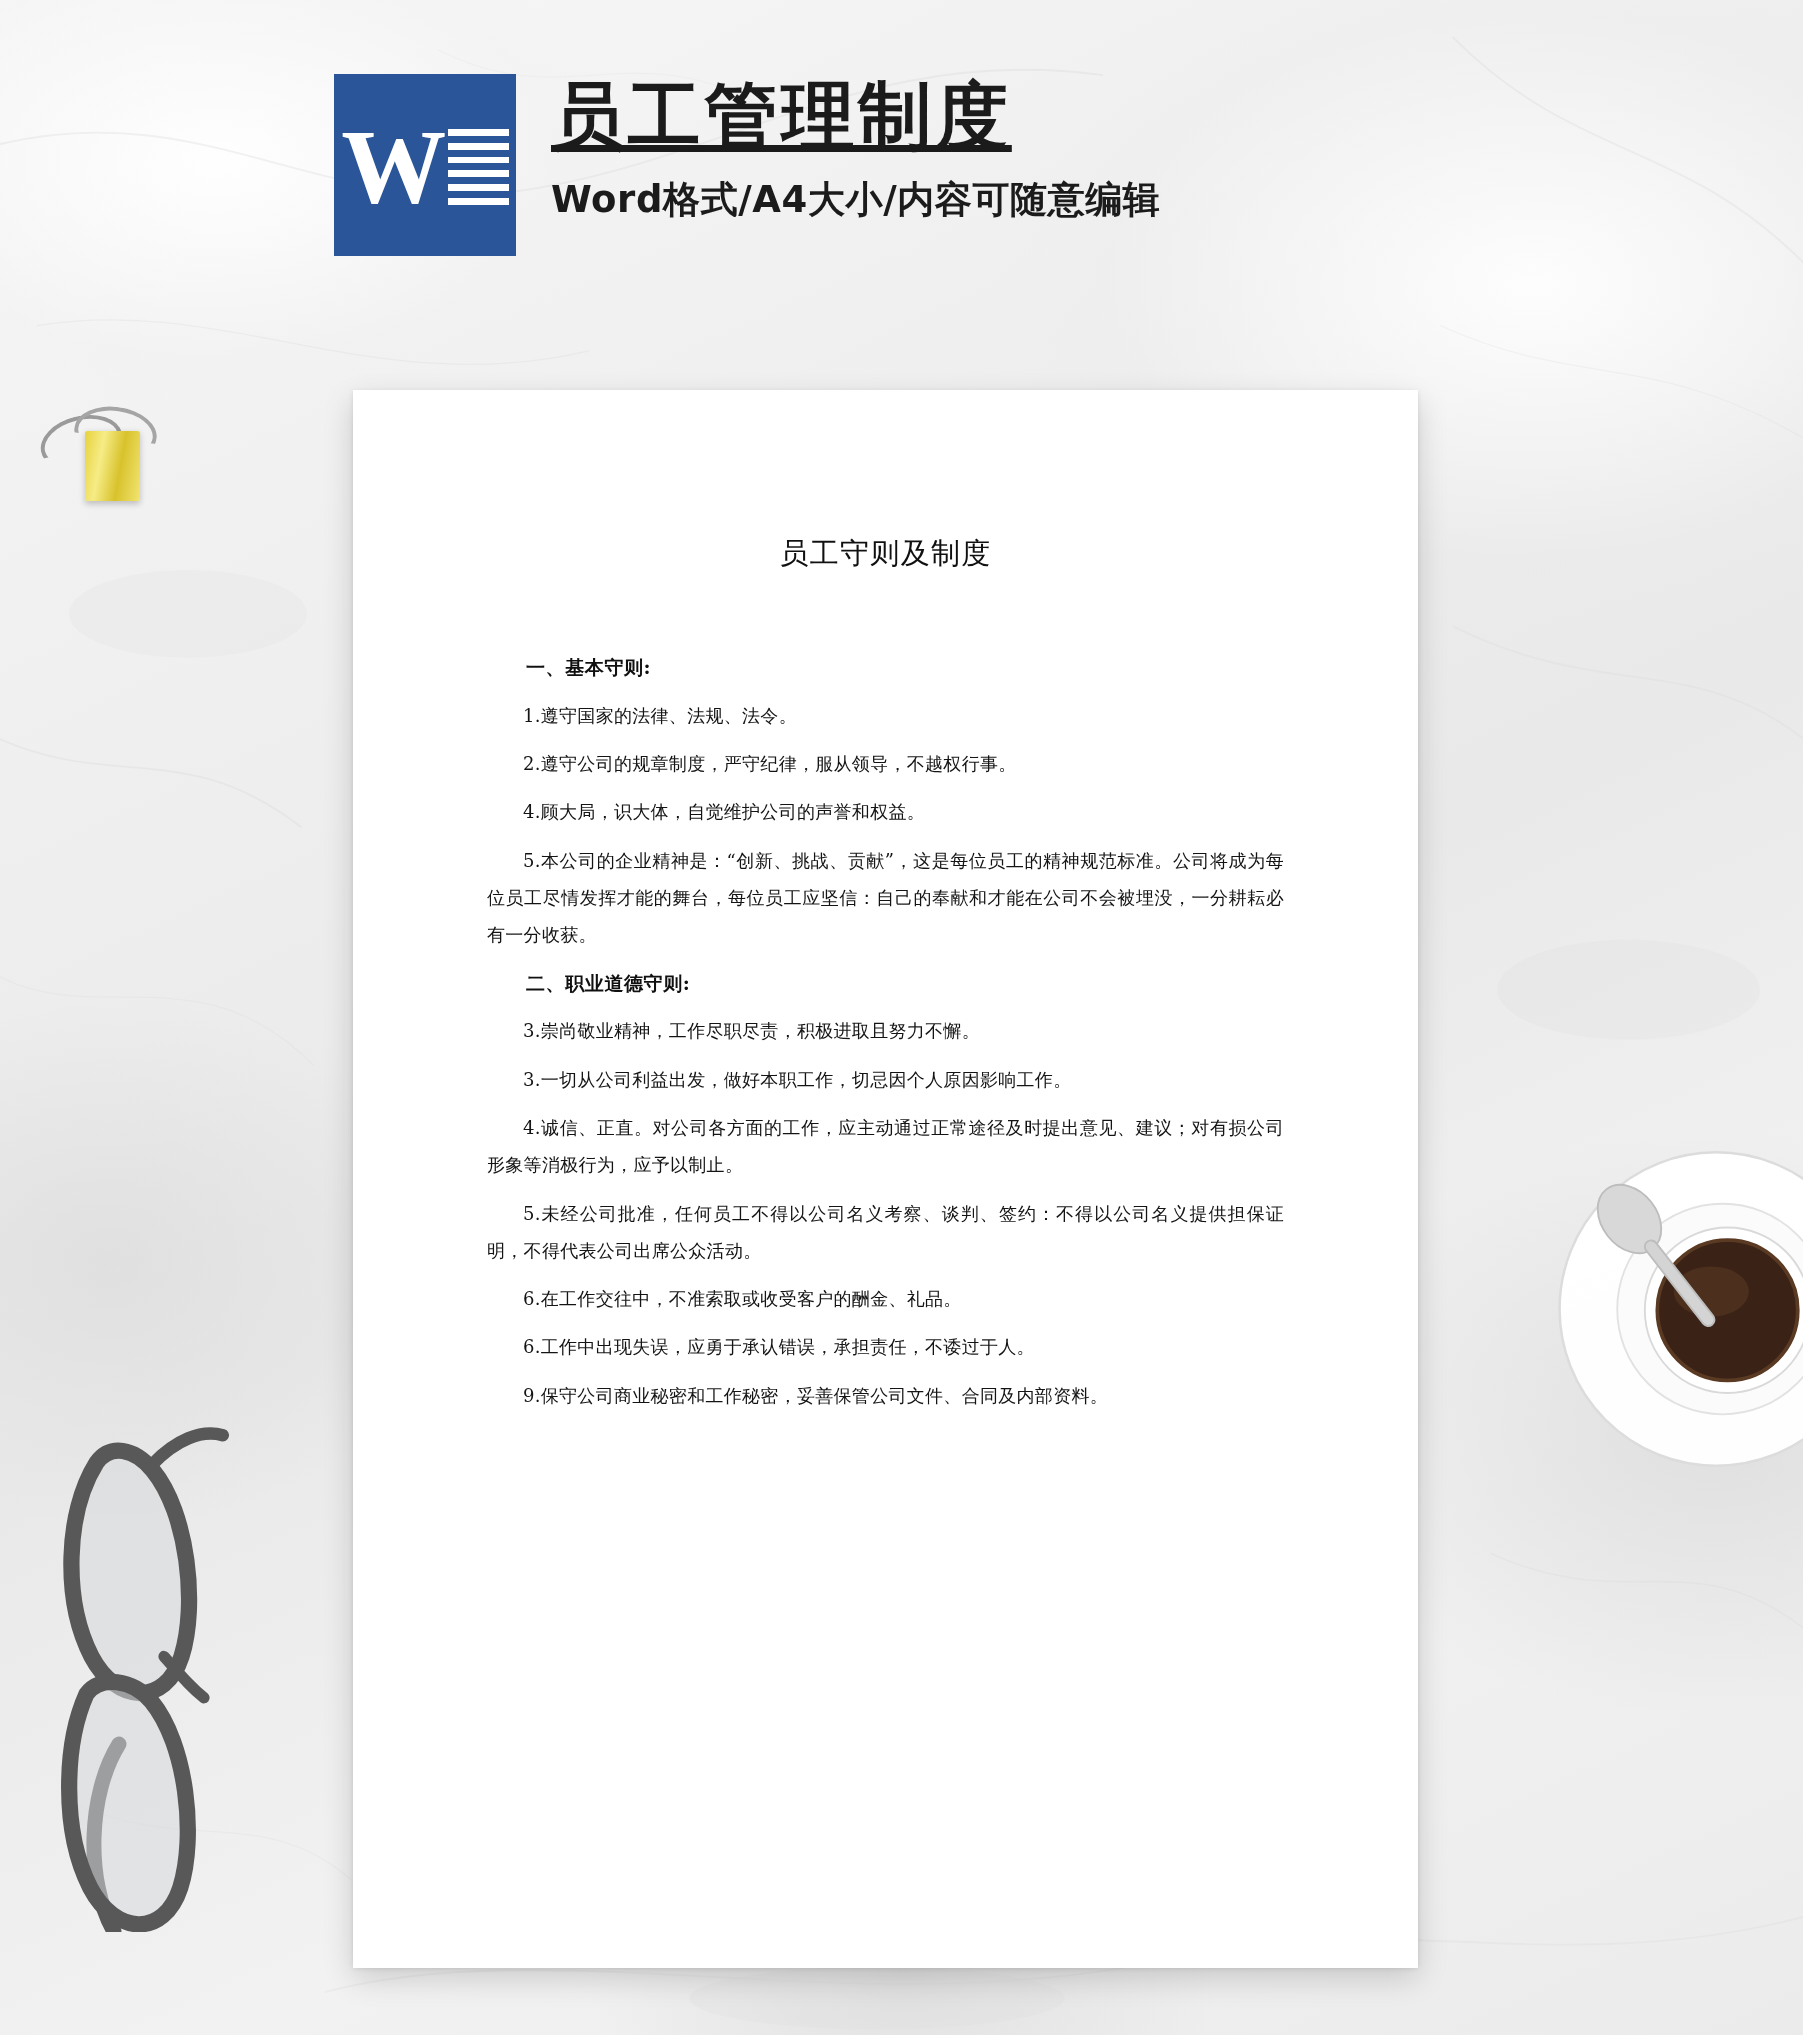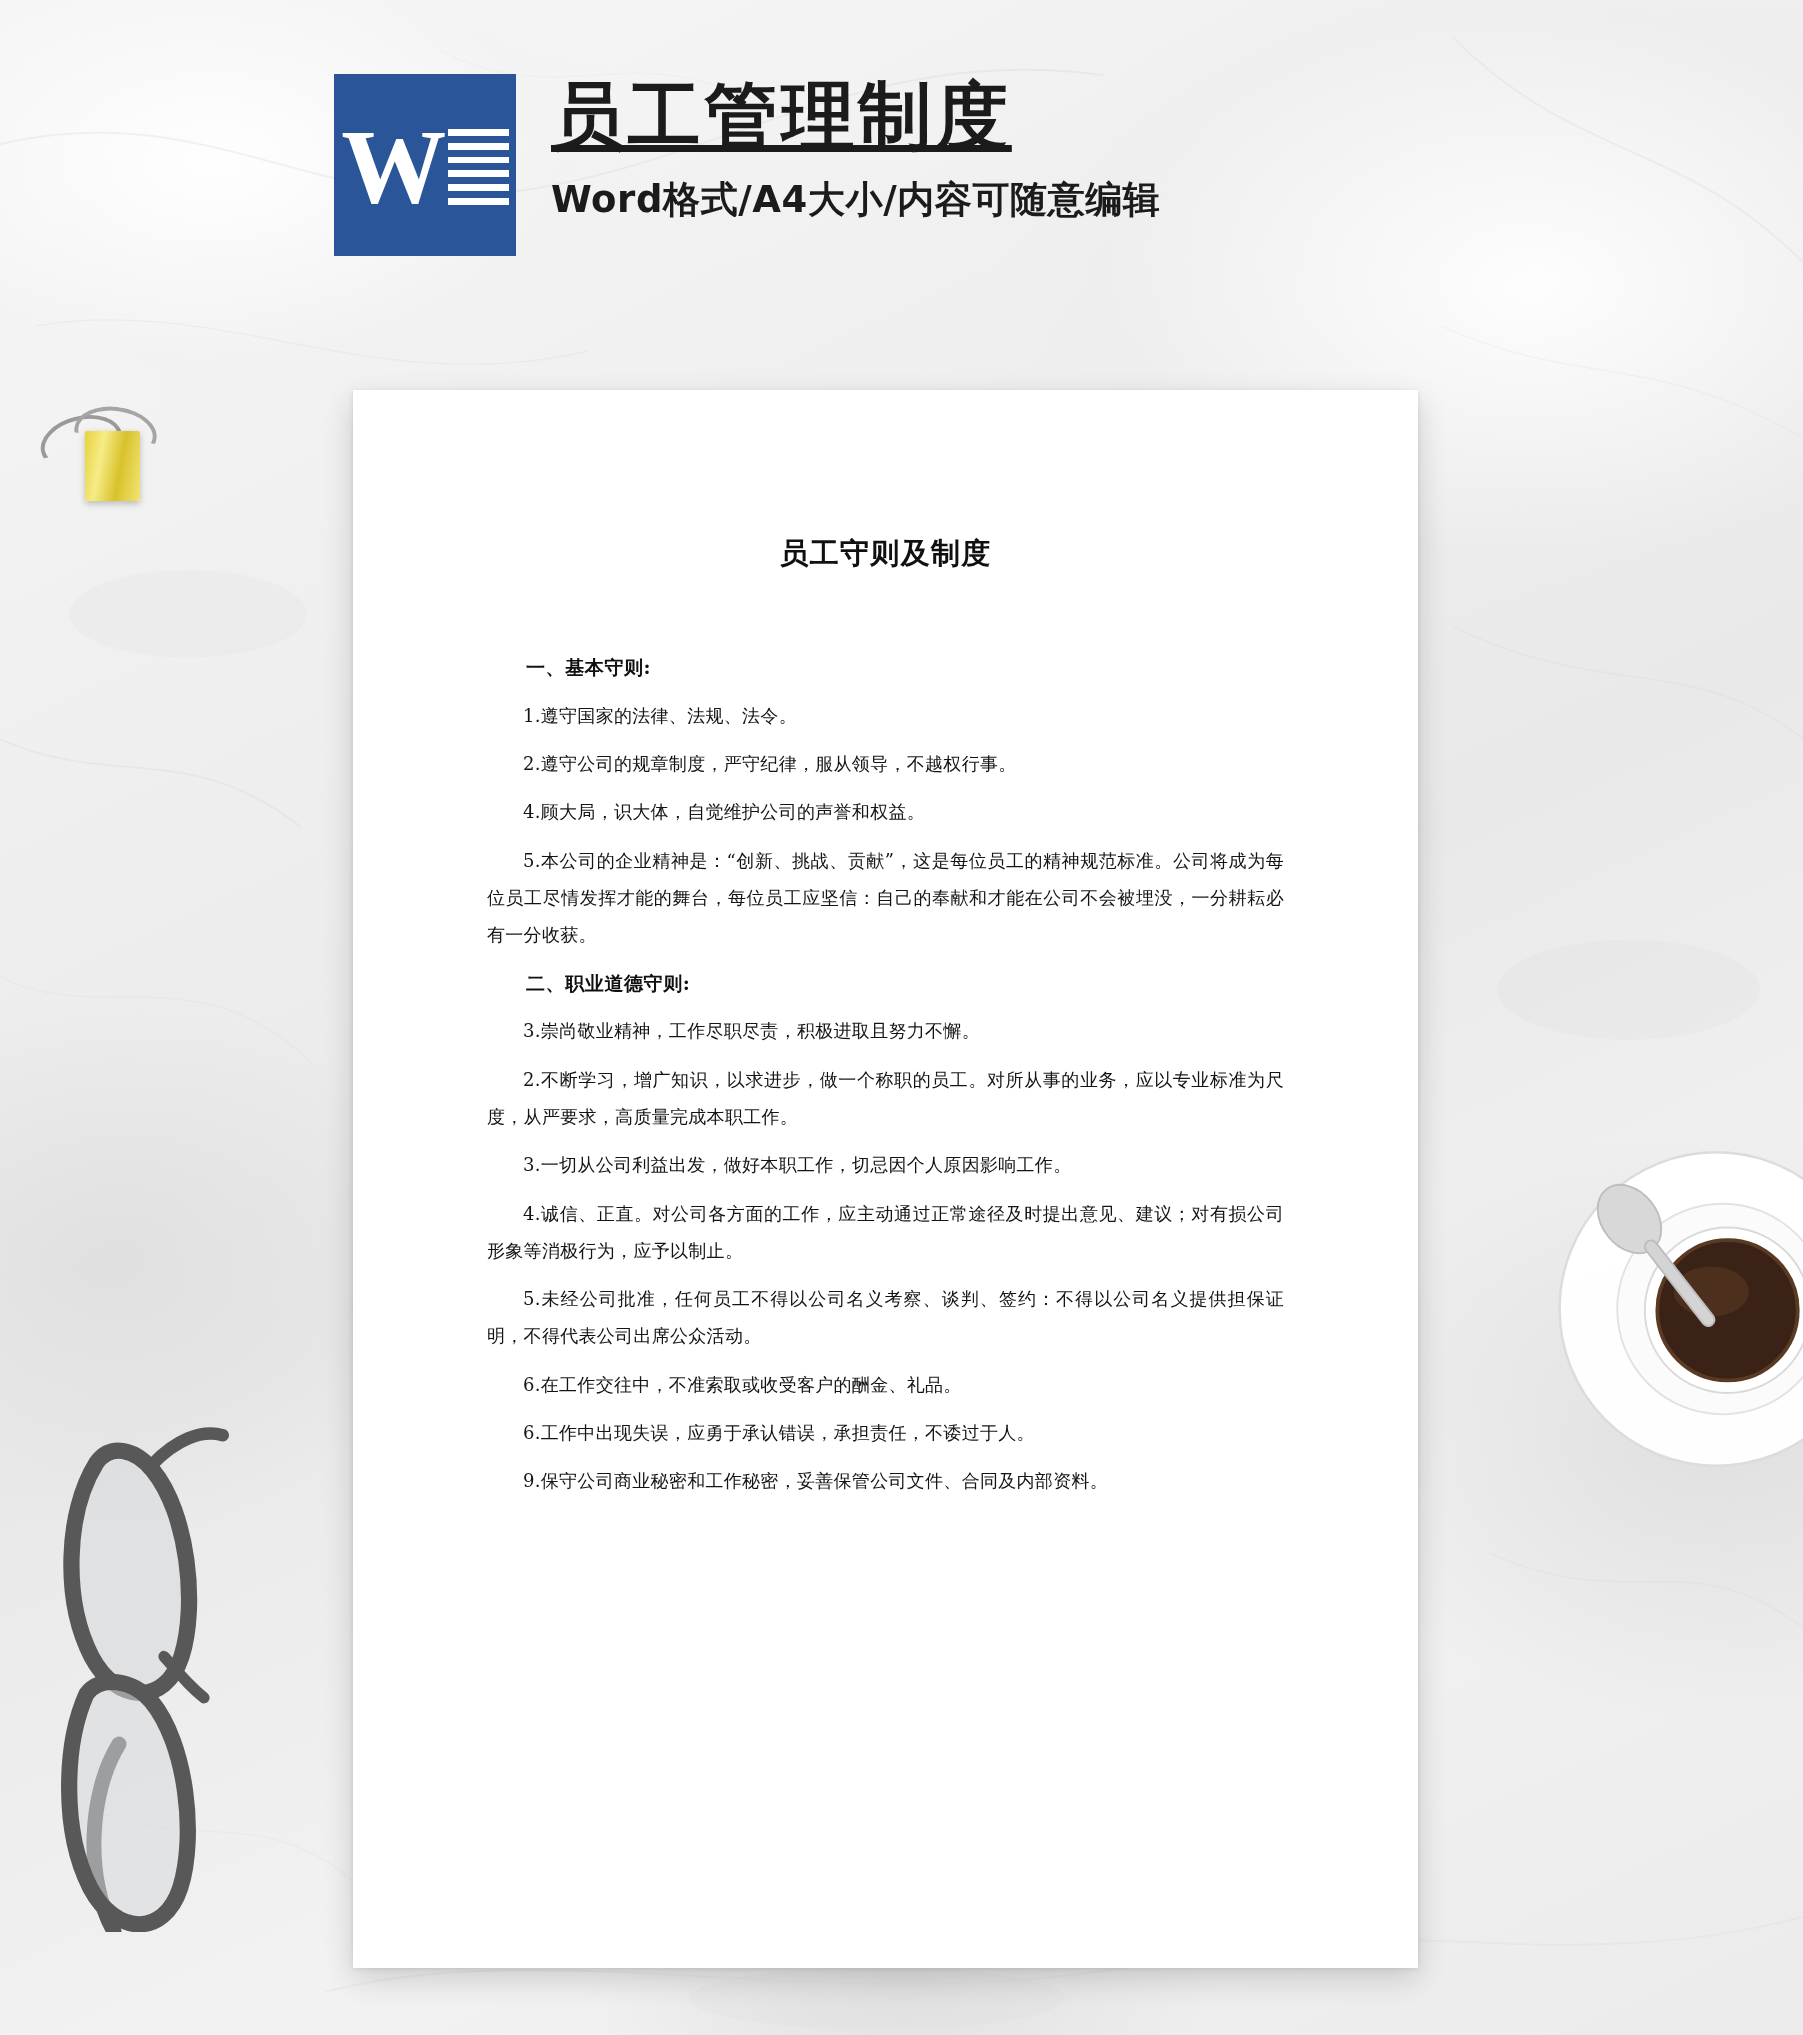--- a/index.html
+++ b/index.html
@@ -106,21 +106,21 @@
     width: 1065px;
     height: 1578px;
     background: #ffffff;
     box-shadow: 0 11.3px 29px rgba(0,0,0,0.16), 0 1.3px 5px rgba(0,0,0,0.10);
   }
   .page-title {
     margin-top: 144px;
     text-align: center;
     font-family: "DejaVu Serif", "Liberation Serif", serif;
     font-size: 29px;
-    font-weight: 700;
+    font-weight: 400;
     color: #101010;
     letter-spacing: 1.3px;
   }
   .body-area {
     margin: 0 auto;
     padding-top: 63px;
     width: 797px;
   }
   .sec-head {
     font-family: "DejaVu Serif", "Liberation Serif", serif;
@@ -265,21 +265,20 @@
   <div class="body-area">
 
     <div class="sec-head">一、基本守则:</div>
     <p class="para">1.遵守国家的法律、法规、法令。</p>
     <p class="para">2.遵守公司的规章制度，严守纪律，服从领导，不越权行事。</p>
     <p class="para">4.顾大局，识大体，自觉维护公司的声誉和权益。</p>
     <p class="para">5.本公司的企业精神是：“创新、挑战、贡献”，这是每位员工的精神规范标准。公司将成为每位员工尽情发挥才能的舞台，每位员工应坚信：自己的奉献和才能在公司不会被埋没，一分耕耘必有一分收获。</p>
 
     <div class="sec-head">二、职业道德守则:</div>
     <p class="para">3.崇尚敬业精神，工作尽职尽责，积极进取且努力不懈。</p>
-    <p class="para">2.不断学习，增广知识，以求进步，做一个称职的员工。对所从事的业务，应以专业标准为尺度，从严要求，高质量完成本职工作。</p>
     <p class="para">3.一切从公司利益出发，做好本职工作，切忌因个人原因影响工作。</p>
     <p class="para">4.诚信、正直。对公司各方面的工作，应主动通过正常途径及时提出意见、建议；对有损公司形象等消极行为，应予以制止。</p>
     <p class="para">5.未经公司批准，任何员工不得以公司名义考察、谈判、签约：不得以公司名义提供担保证明，不得代表公司出席公众活动。</p>
     <p class="para">6.在工作交往中，不准索取或收受客户的酬金、礼品。</p>
     <p class="para">6.工作中出现失误，应勇于承认错误，承担责任，不诿过于人。</p>
     <p class="para">9.保守公司商业秘密和工作秘密，妥善保管公司文件、合同及内部资料。</p>
 
   </div>
 </div>
 

